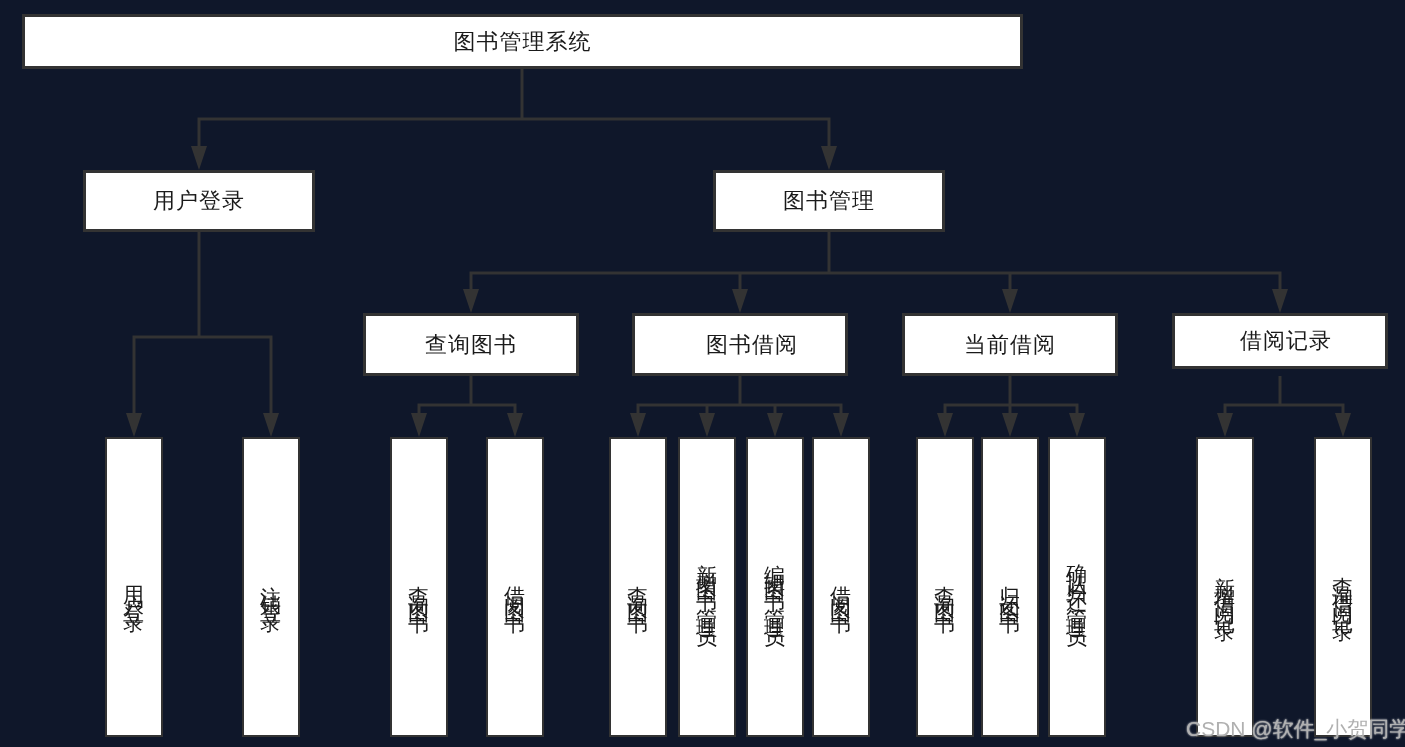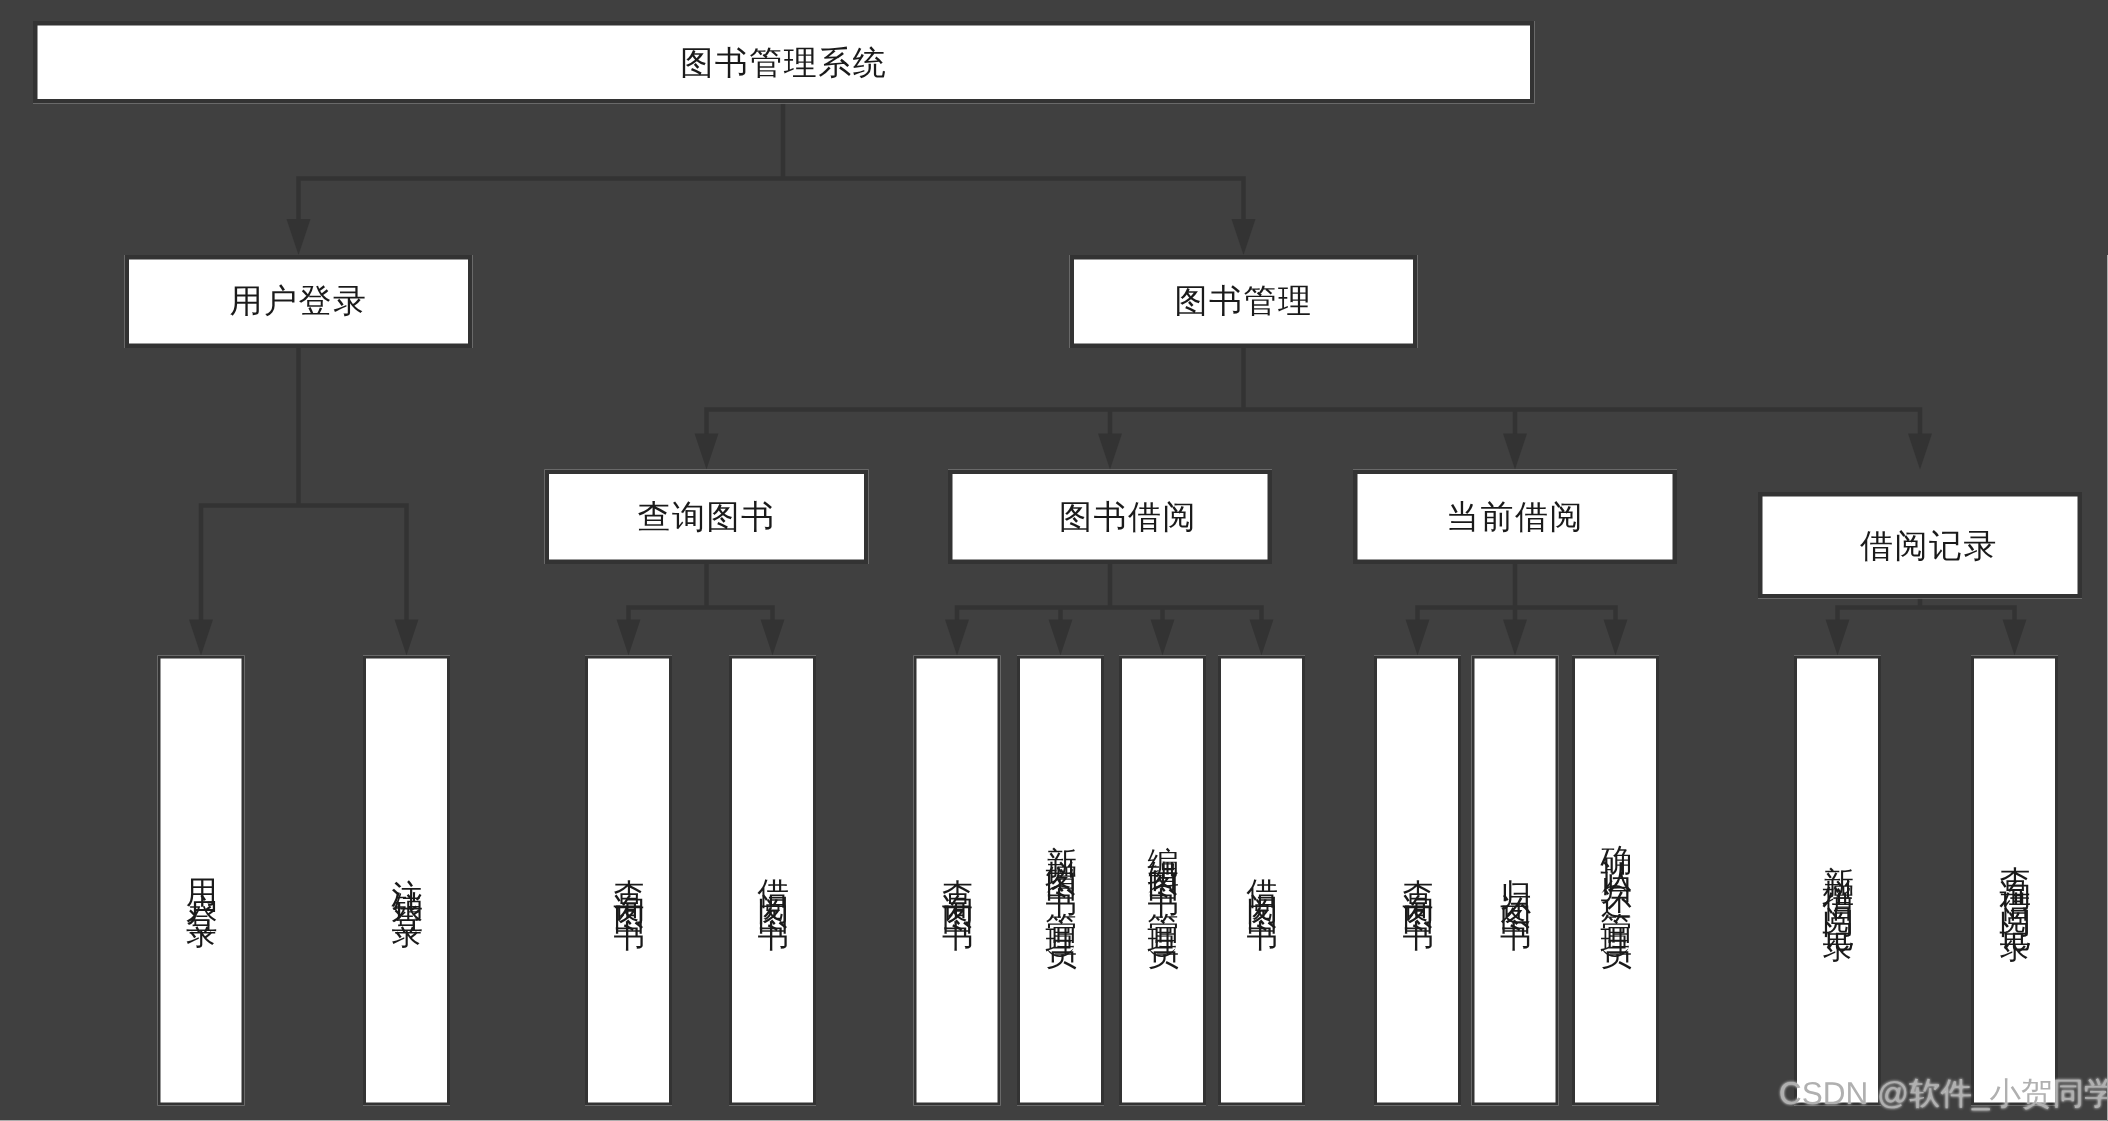--- a/index.html
+++ b/index.html
@@ -1,20 +1,20 @@
 <!DOCTYPE html>
 <html><head>
 <meta charset="utf-8">
 <style>
   html, body { margin: 0; padding: 0; background: #ffffff; }
   .stage {
     position: relative;
     width: 1405px;
     height: 747px;
-    background: #404040;
+    background: #0f172a;
     font-family: "Liberation Sans", "DejaVu Sans", sans-serif;
     color: #1a1a1a;
     overflow: hidden;
   }
   .connectors {
     position: absolute;
     left: 0; top: 0;
     width: 1405px; height: 747px;
     z-index: 1;
   }
@@ -52,21 +52,21 @@
     line-height: 1;
     white-space: nowrap;
   }
   
   .n-root      { left: 22px;   top: 14px;  width: 1001px; height: 55px; }
   .n-login     { left: 83px;   top: 170px; width: 232px;  height: 62px; }
   .n-bookmgmt  { left: 713px;  top: 170px; width: 232px;  height: 62px; text-align: center; }
   .n-newbook   { left: 363px;  top: 313px; width: 216px;  height: 63px; }
   .n-borrow    { left: 632px;  top: 313px; width: 216px;  height: 63px; padding-left: 24px; }
   .n-current   { left: 902px;  top: 313px; width: 216px;  height: 63px; }
-  .n-records   { left: 1172px; top: 328px; width: 216px;  height: 71px; padding-left: 12px; }
+  .n-records   { left: 1172px; top: 313px; width: 216px;  height: 56px; padding-left: 12px; }
   
   .lf-1  { left: 105px;  }
   .lf-2  { left: 242px;  }
   .lf-3  { left: 390px;  }
   .lf-4  { left: 486px;  }
   .lf-5  { left: 609px;  }
   .lf-6  { left: 678px;  }
   .lf-7  { left: 746px;  }
   .lf-8  { left: 812px;  }
   .lf-9  { left: 916px;  }

